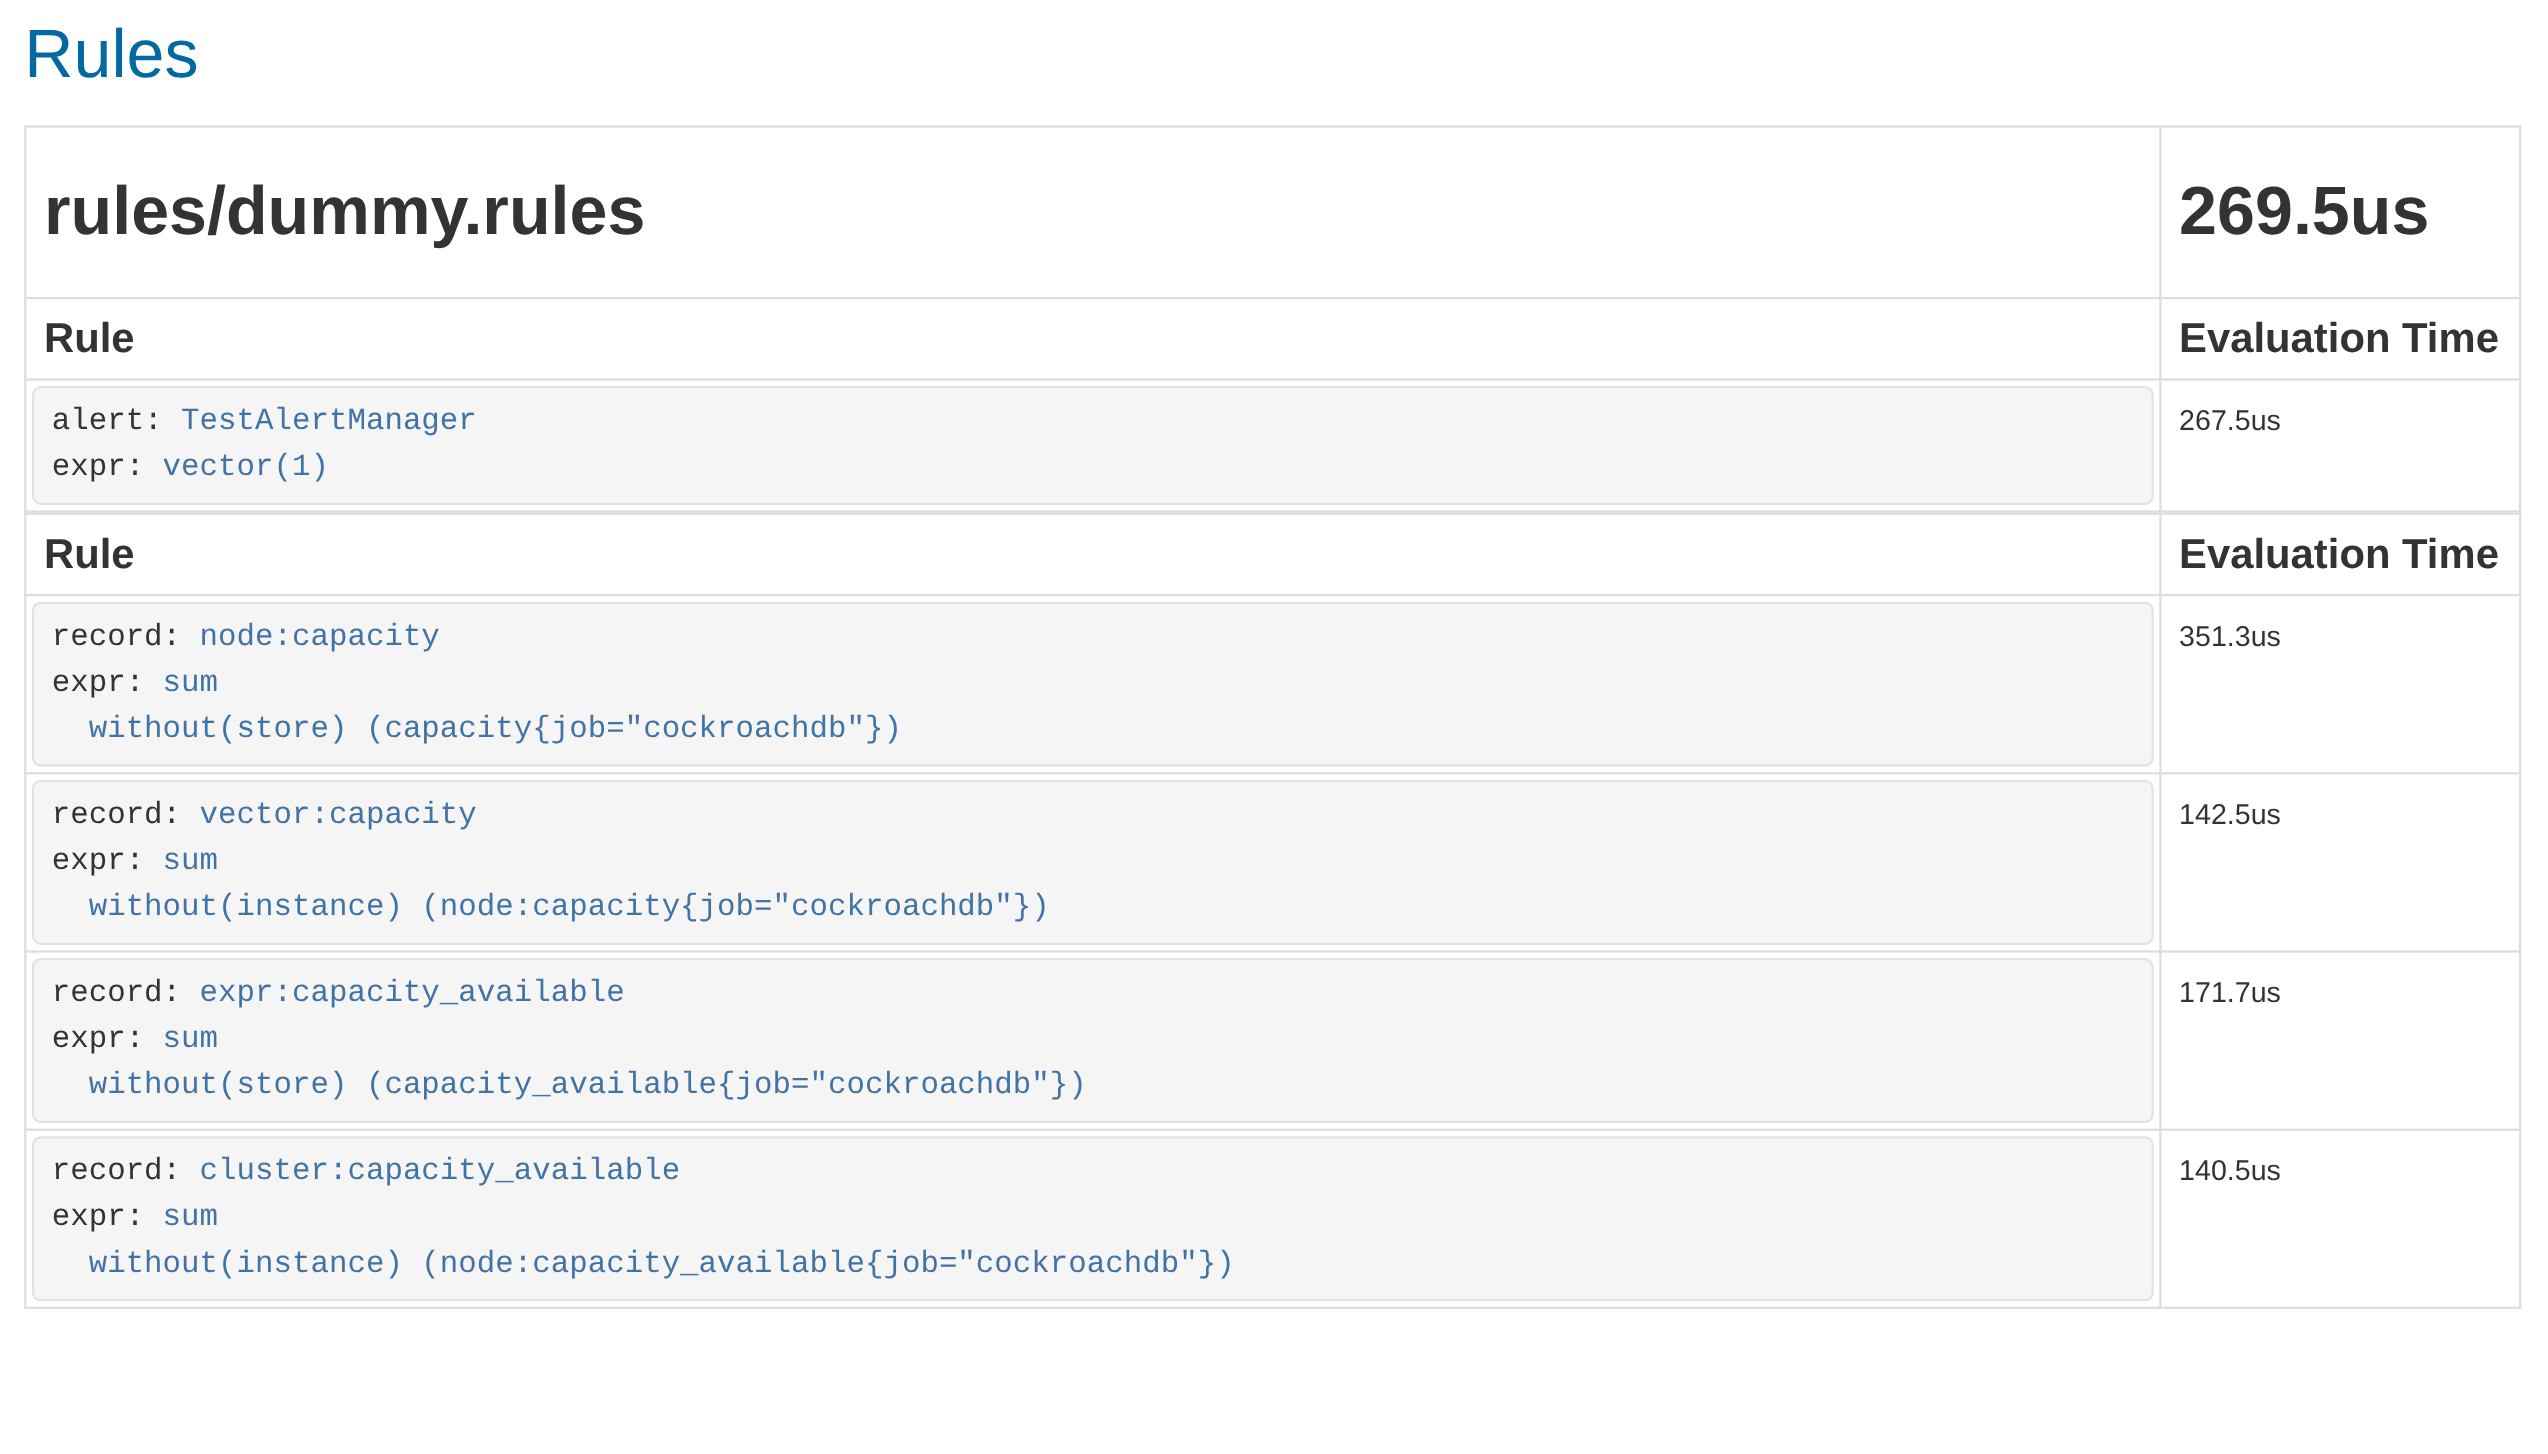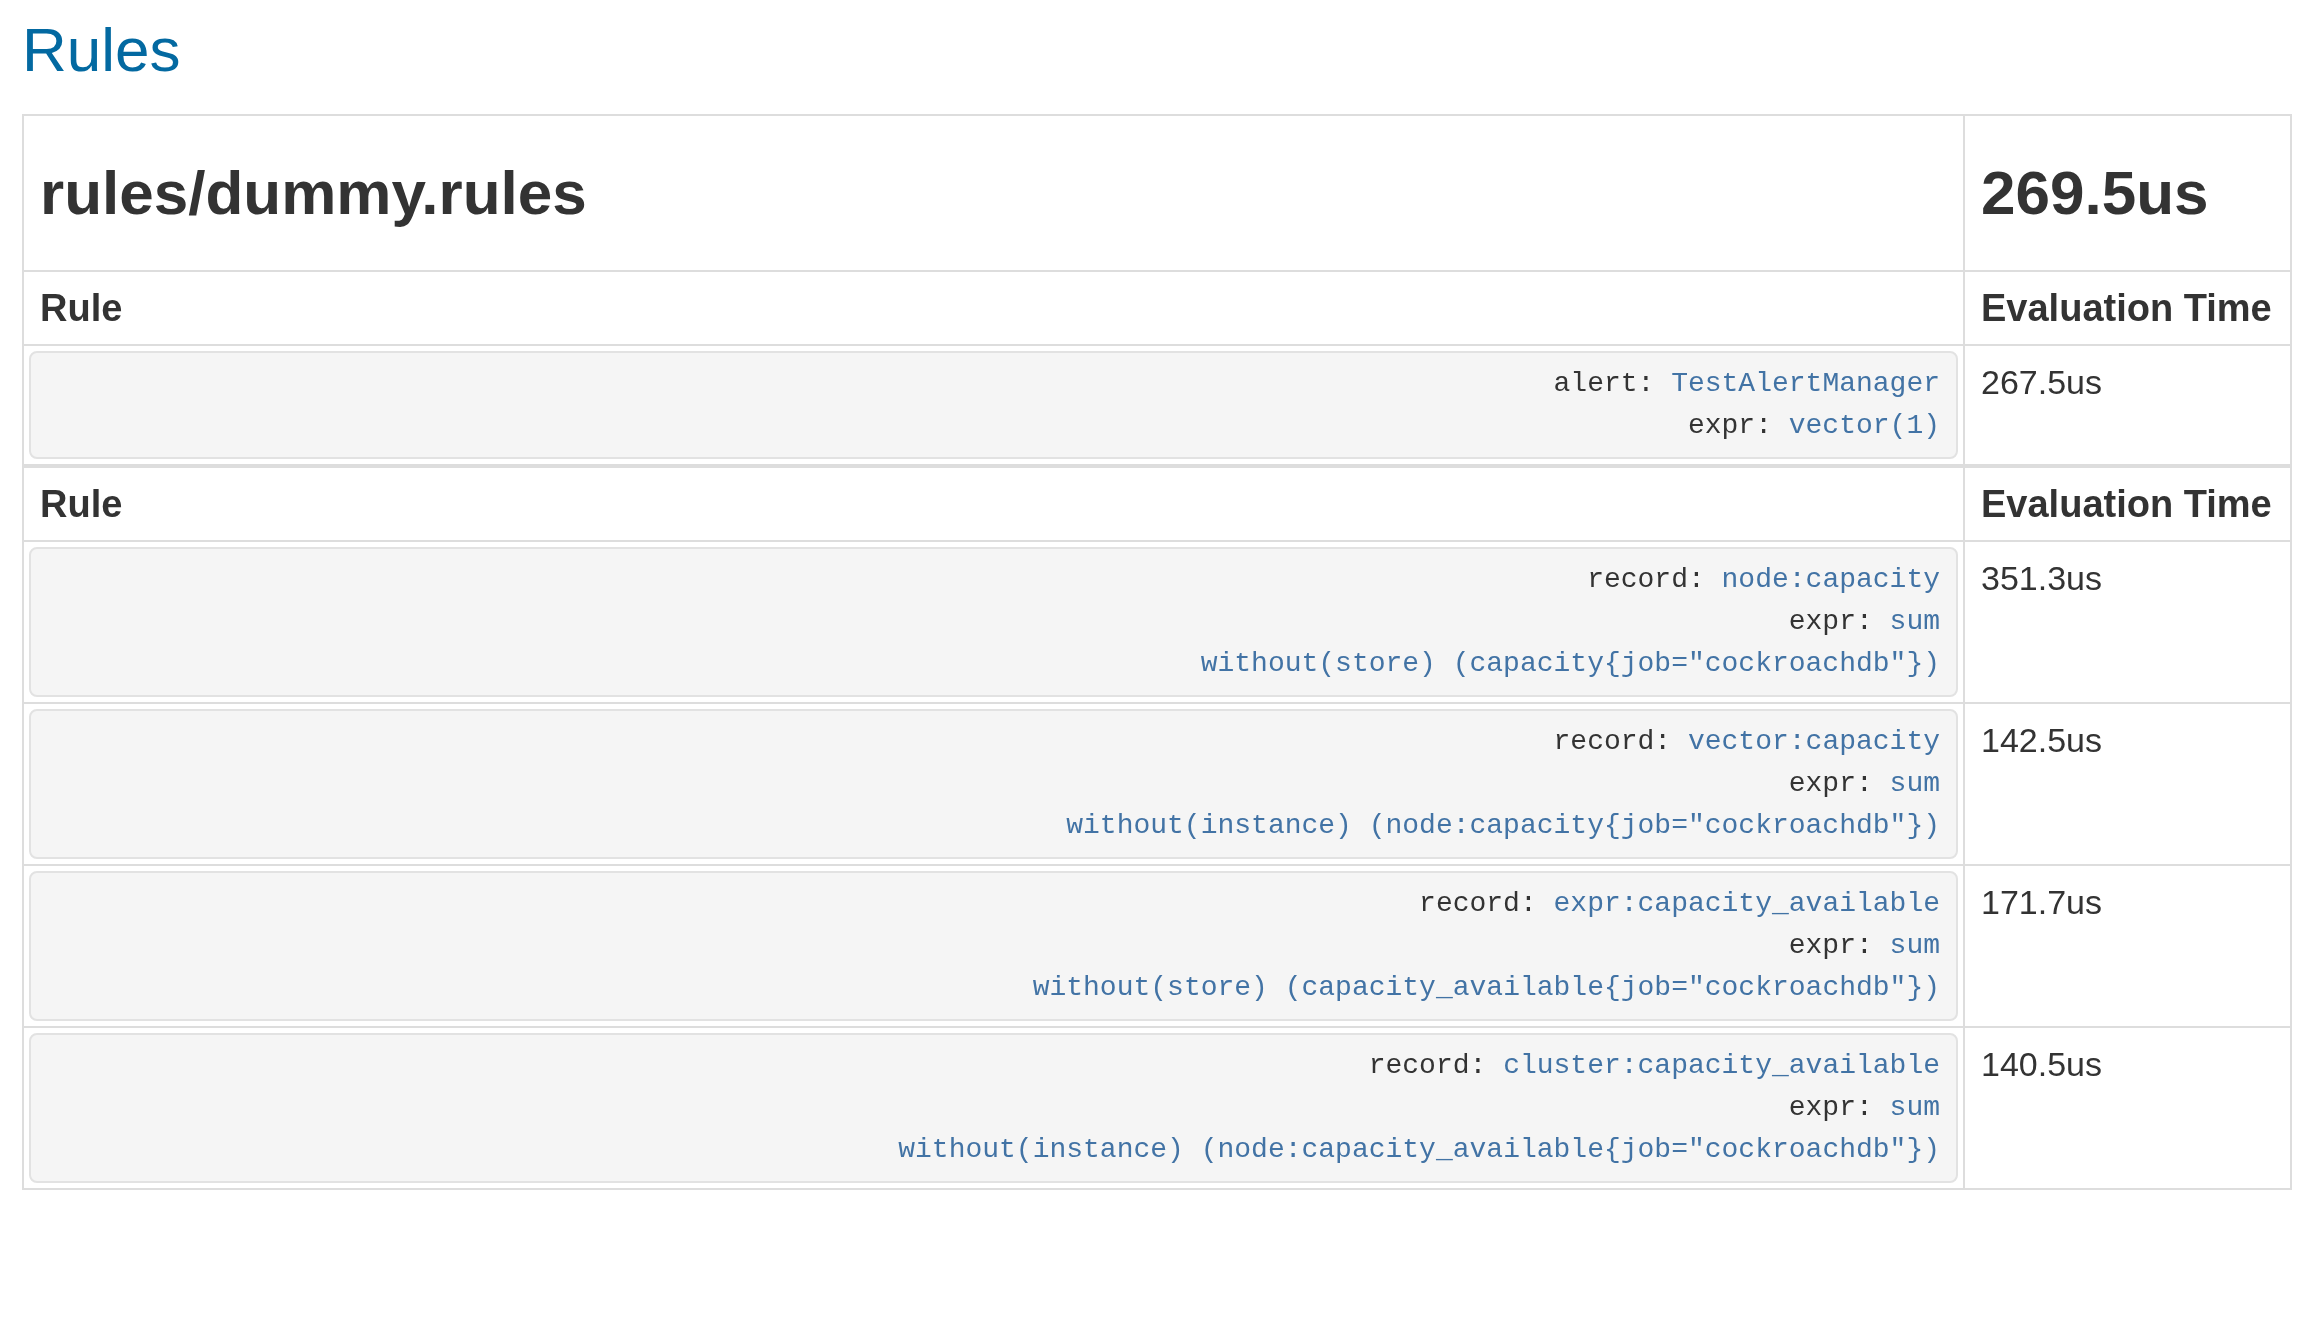--- a/index.html
+++ b/index.html
@@ -67,27 +67,26 @@
     padding: 10px 16px;
     background: #f5f5f5;
     border: 2px solid #e2e2e2;
     border-radius: 8px;
     font-family: "Liberation Mono", "DejaVu Sans Mono", monospace;
     font-size: 28px;
     line-height: 42px;
     color: #333333;
     white-space: pre;
     overflow: hidden;
-    text-align: right;
   }
   .code-key  { color: #333333; }
   .code-link { color: #4273a5; text-decoration: none; cursor: pointer; }
   .time-cell {
     padding: 15px 16px;
-    font-size: 34px;
+    font-size: 26px;
     line-height: 42px;
     color: #333333;
     background: #ffffff;
   }
 </style>
 </head>
 <body>
 
 <h1 class="page-title">Rules</h1>
 

